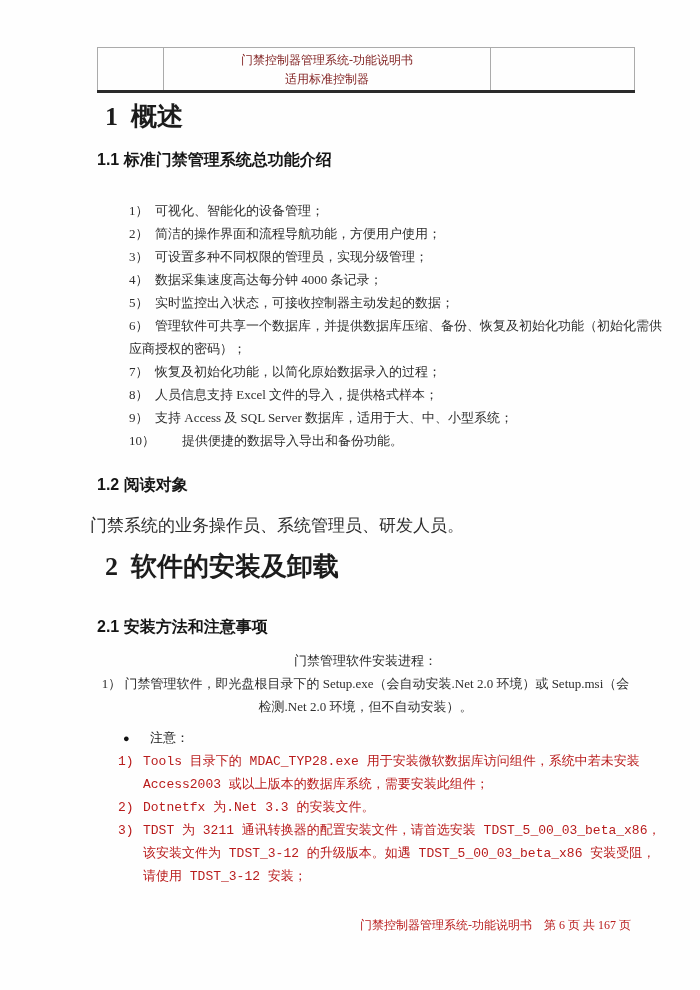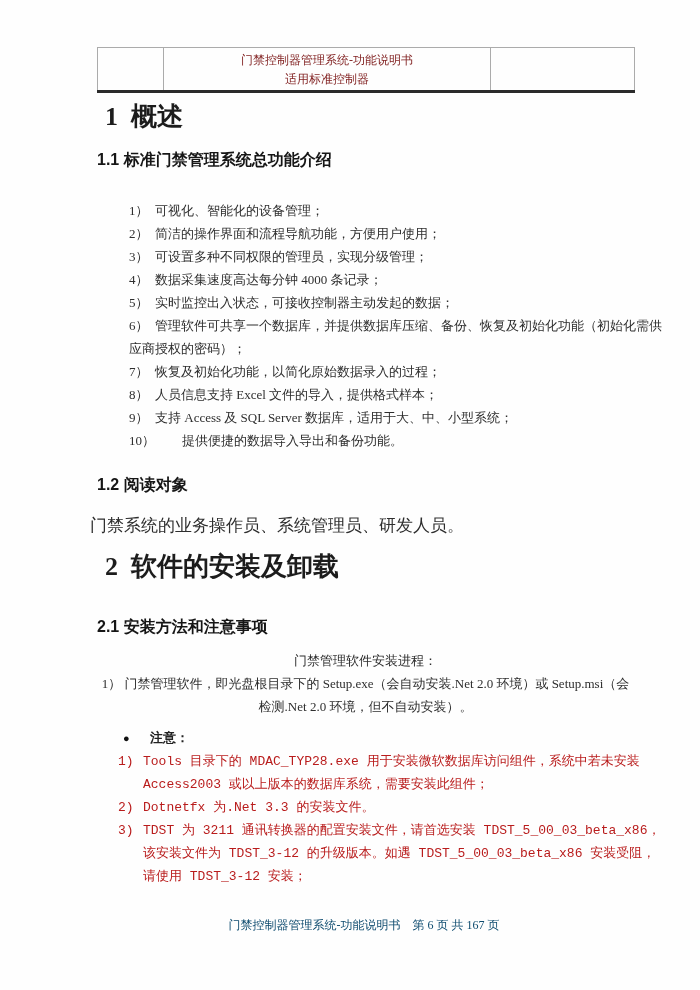--- a/index.html
+++ b/index.html
@@ -52,31 +52,31 @@
   .features .li{font-size:13px;line-height:23px;}
   .features .num{display:inline-block;width:26px;vertical-align:top;}
   .features .li:last-child .num{width:53px;}
   .readers{position:absolute;top:514px;left:90px;width:537px;font-size:17px;line-height:23px;}
   .install{position:absolute;top:649px;left:97px;width:537px;}
   .install .line{font-size:13px;line-height:23px;white-space:nowrap;text-align:center;}
   
   .notes{position:absolute;top:726px;left:97px;width:537px;}
   .note-head{line-height:23px;padding-left:26px;font-size:13px;}
   .note-head .bullet{font-size:11px;display:inline-block;width:27px;color:#111;}
-  .note-head .nlabel{font-weight:bold;color:#222;}
+  .note-head .nlabel{font-weight:normal;color:#222;}
   .nrow{
     padding-left:21px;
     font-family:"Liberation Mono","DejaVu Sans Mono",monospace;
     font-size:13px;line-height:23px;white-space:nowrap;color:#b91c1c;
   }
   .nrow .nnum{display:inline-block;width:25px;}
   
   .footer{
     position:absolute;top:916px;left:97px;width:534px;
-    text-align:center;font-size:12px;line-height:18px;color:#0c4a6e;
+    text-align:right;font-size:12px;line-height:18px;color:#b91c1c;
   }
 </style>
 </head>
 <body>
 
 <div class="page">
 
   <div class="htable">
     <div class="hcell c1"></div>
     <div class="hcell c2">

